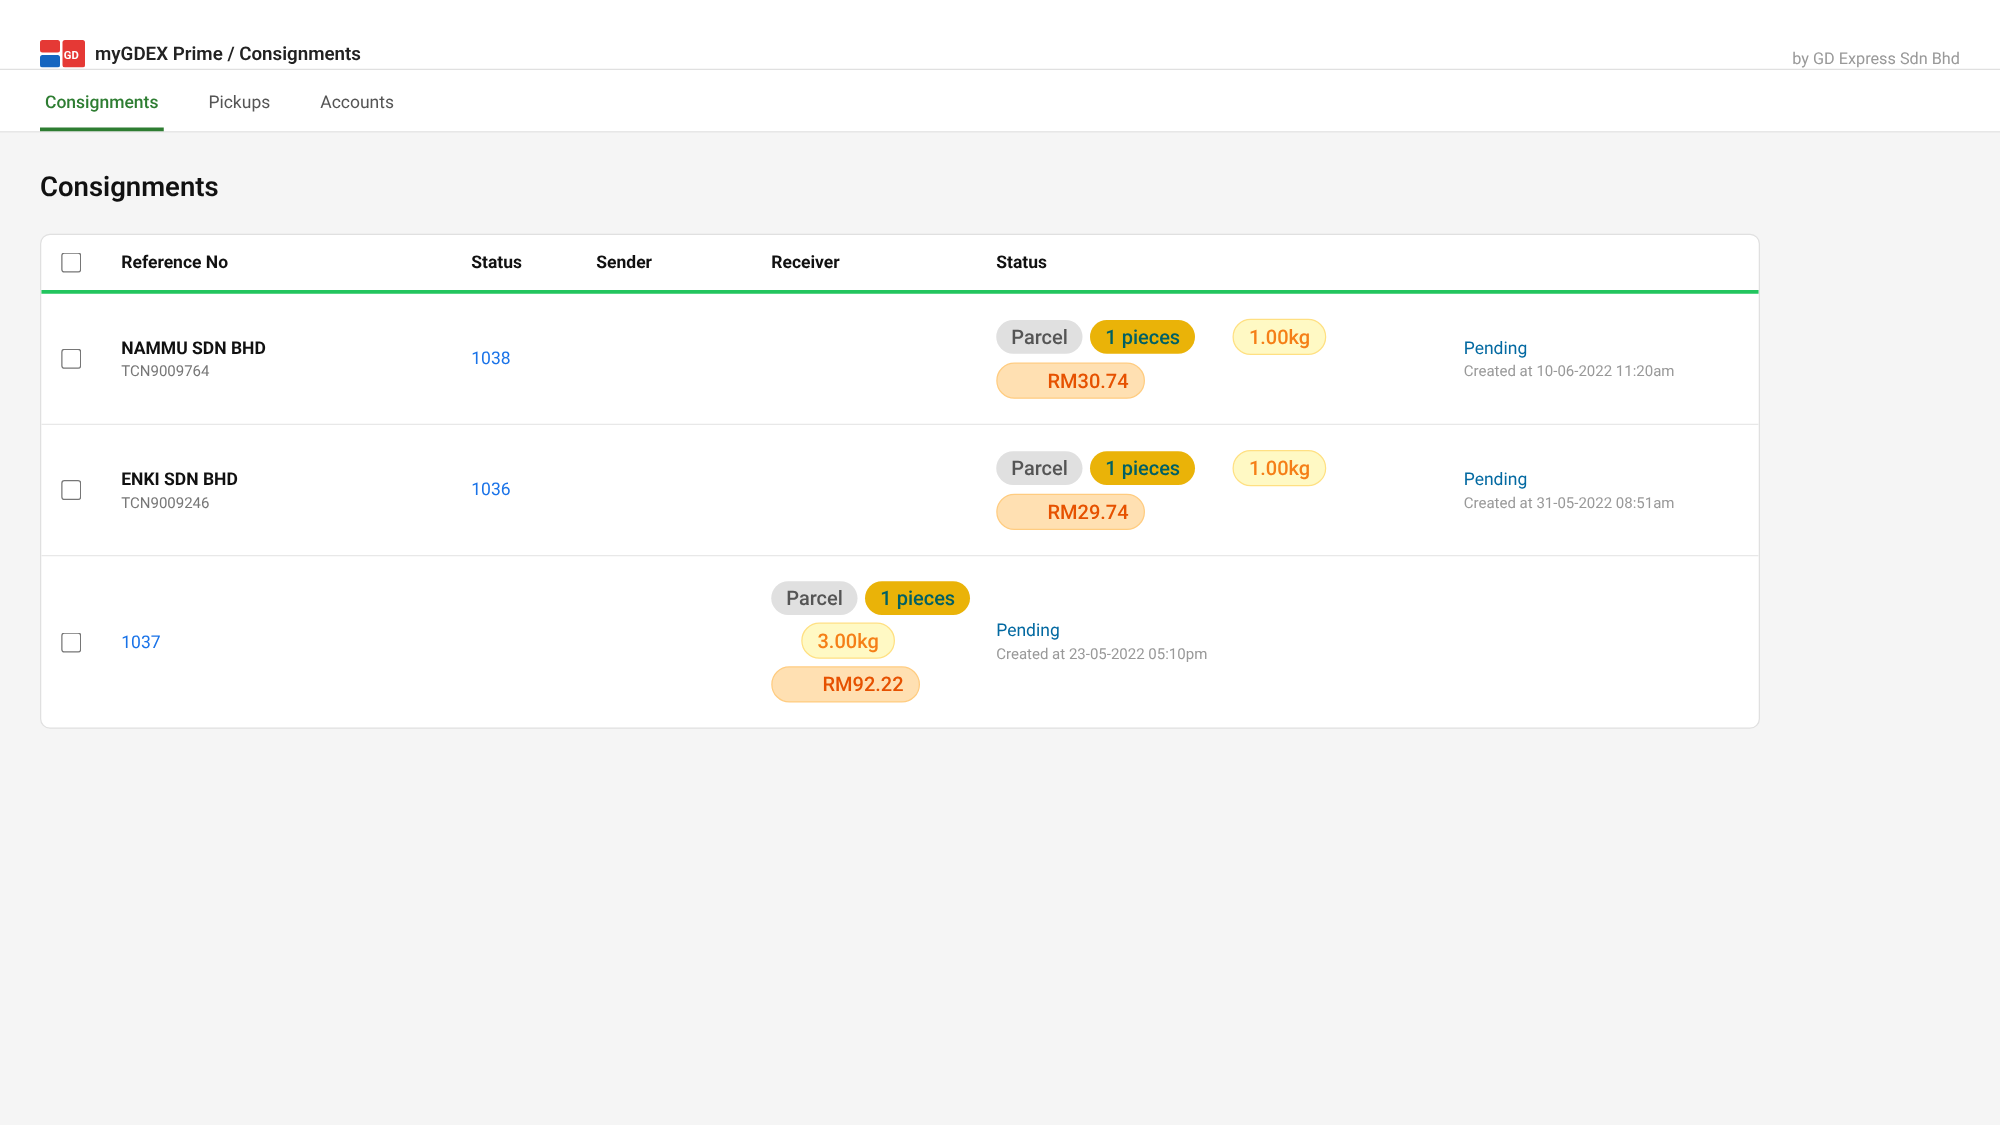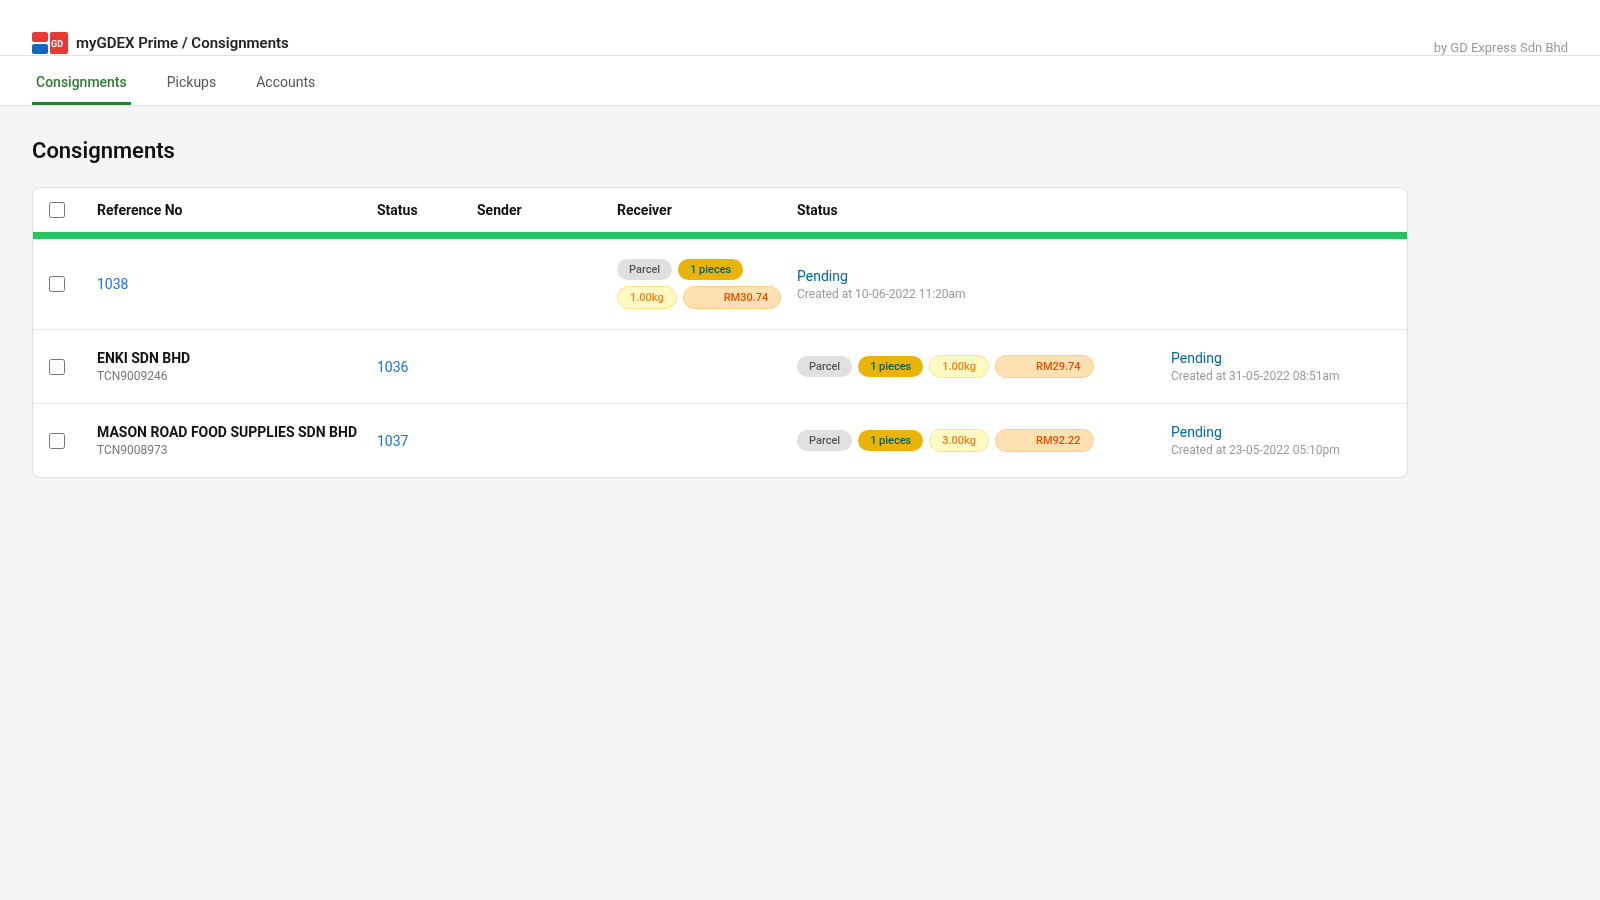--- a/index.html
+++ b/index.html
@@ -78,21 +78,21 @@
       background: #fff;
       border-radius: 8px;
       border: 1px solid #e0e0e0;
       overflow: hidden;
     }
     .table-header {
       display: grid;
       grid-template-columns: 48px 280px 100px 140px 180px 1fr 220px;
       align-items: center;
       padding: 14px 16px;
-      border-bottom: 7px solid #22c55e;
+      border-bottom: 3px solid #22c55e;
       font-weight: 700;
       font-size: 14px;
       color: #111;
     }
     .table-row {
       display: grid;
       grid-template-columns: 48px 280px 100px 140px 180px 1fr 220px;
       align-items: center;
       padding: 20px 16px;
       border-bottom: 1px solid #e8e8e8;
@@ -117,35 +117,36 @@
     }
     .shipment-badges {
       display: flex;
       gap: 6px;
       align-items: center;
       flex-wrap: wrap;
     }
     .badge {
       border-radius: 20px;
       padding: 4px 12px;
-      font-size: 11px;
+      font-size: 16px;
       font-weight: 500;
     }
     .badge-grey {
       background: #e0e0e0;
       color: #555;
     }
     .badge-cyan {
       background: #eab308;
       color: #006064;
     }
     .badge-yellow {
       background: #fff9c4;
       color: #f57f17;
       border: 1px solid #ffe082;
+      margin-left: 24px;
     }
     .badge-orange {
       background: #ffe0b2;
       color: #e65100;
       border: 1px solid #ffcc80;
       padding-left: 40px;
     }
     .status-pending {
       font-weight: 400;
       color: #0369a1;
@@ -216,20 +217,24 @@
       <div>Sender</div>
       <div>Receiver</div>
       <div>Status</div>
     </div>
 
     <div class="table-row">
       <div class="checkbox-cell">
         <input type="checkbox" style="">
       </div>
       <div>
+        <div class="ref-name">NAMMU SDN BHD</div>
+        <div class="ref-code">TCN9009764</div>
+      </div>
+      <div>
         <a class="order-link" href="#">1038</a>
       </div>
       <div></div>
       <div></div>
       <div class="shipment-badges">
         <span class="badge badge-grey">Parcel</span>
         <span class="badge badge-cyan">1 pieces</span>
         <span class="badge badge-yellow">1.00kg</span>
         <span class="badge badge-orange">RM30.74</span>
       </div>
@@ -262,24 +267,20 @@
         <div class="status-pending">Pending</div>
         <div class="status-date">Created at 31-05-2022 08:51am</div>
       </div>
     </div>
 
     <div class="table-row">
       <div class="checkbox-cell">
         <input type="checkbox" style="">
       </div>
       <div>
-        <div class="ref-name">MASON ROAD FOOD SUPPLIES SDN BHD</div>
-        <div class="ref-code">TCN9008973</div>
-      </div>
-      <div>
         <a class="order-link" href="#">1037</a>
       </div>
       <div></div>
       <div></div>
       <div class="shipment-badges">
         <span class="badge badge-grey">Parcel</span>
         <span class="badge badge-cyan">1 pieces</span>
         <span class="badge badge-yellow">3.00kg</span>
         <span class="badge badge-orange">RM92.22</span>
       </div>

